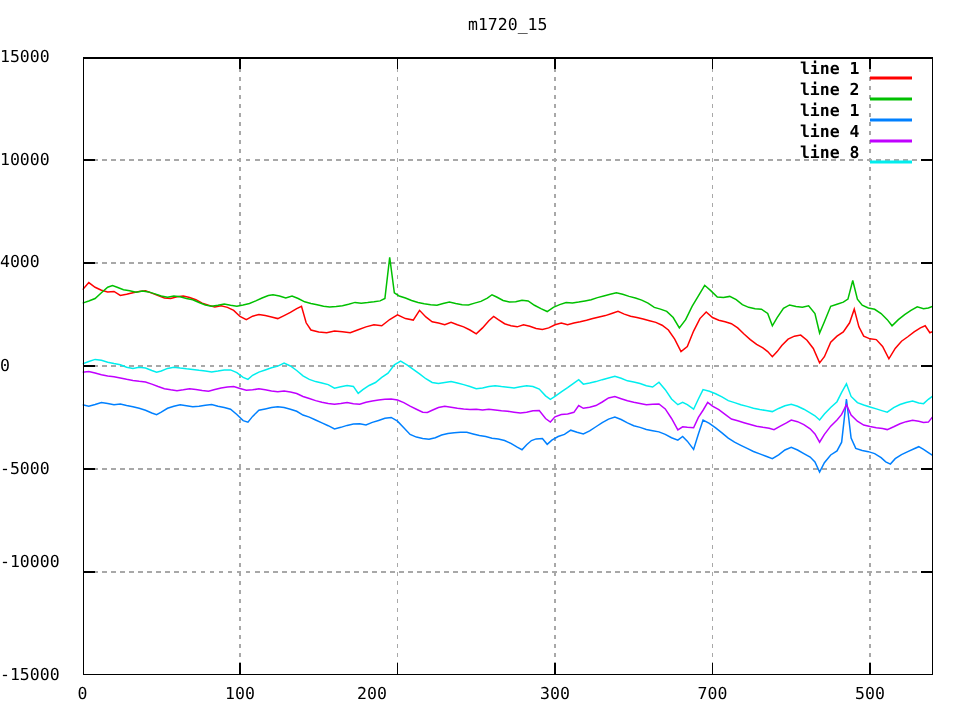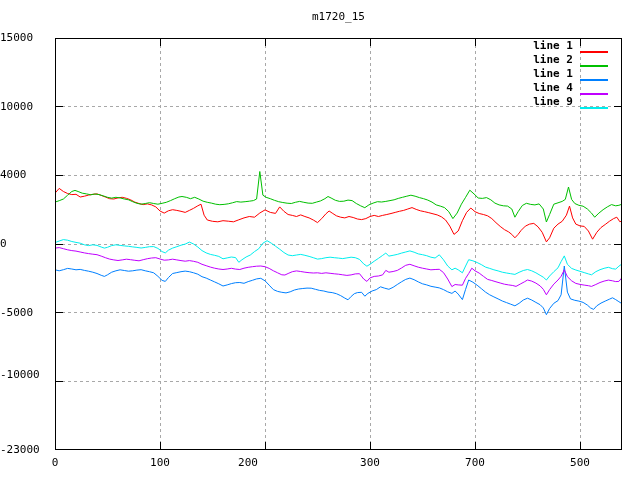--- a/index.html
+++ b/index.html
@@ -85,21 +85,21 @@
       </g>
     <rect x="0.5" y="0.5" width="566" height="411" fill="none" stroke="#000000" stroke-width="1" shape-rendering="crispEdges"></rect>
   </svg>
 
   <div class="ylab" style="top:32px">15000</div>
   <div class="ylab" style="top:101px">10000</div>
   <div class="ylab" style="top:169px">4000</div>
   <div class="ylab" style="top:238px">0</div>
   <div class="ylab" style="top:307px">-5000</div>
   <div class="ylab" style="top:369px">-10000</div>
-  <div class="ylab" style="top:444px">-23000</div>
+  <div class="ylab" style="top:444px">-15000</div>
 
   <div class="xlab" style="left:31px">0</div>
   <div class="xlab" style="left:136px">100</div>
   <div class="xlab" style="left:224px">200</div>
   <div class="xlab" style="left:346px">300</div>
   <div class="xlab" style="left:451px">700</div>
   <div class="xlab" style="left:556px">500</div>
 
   <div class="legend">
     <div class="lg-row">
@@ -112,18 +112,18 @@
     </div>
     <div class="lg-row">
       <span class="lg-label">line 1</span>
       <span class="lg-line" style="background: rgb(0, 128, 255);"></span>
     </div>
     <div class="lg-row">
       <span class="lg-label">line 4</span>
       <span class="lg-line" style="background: rgb(192, 0, 255);"></span>
     </div>
     <div class="lg-row">
-      <span class="lg-label">line 9</span>
+      <span class="lg-label">line 8</span>
       <span class="lg-line" style="background: rgb(0, 238, 238);"></span>
     </div>
   </div>
 
 </div>
 
 </body></html>

